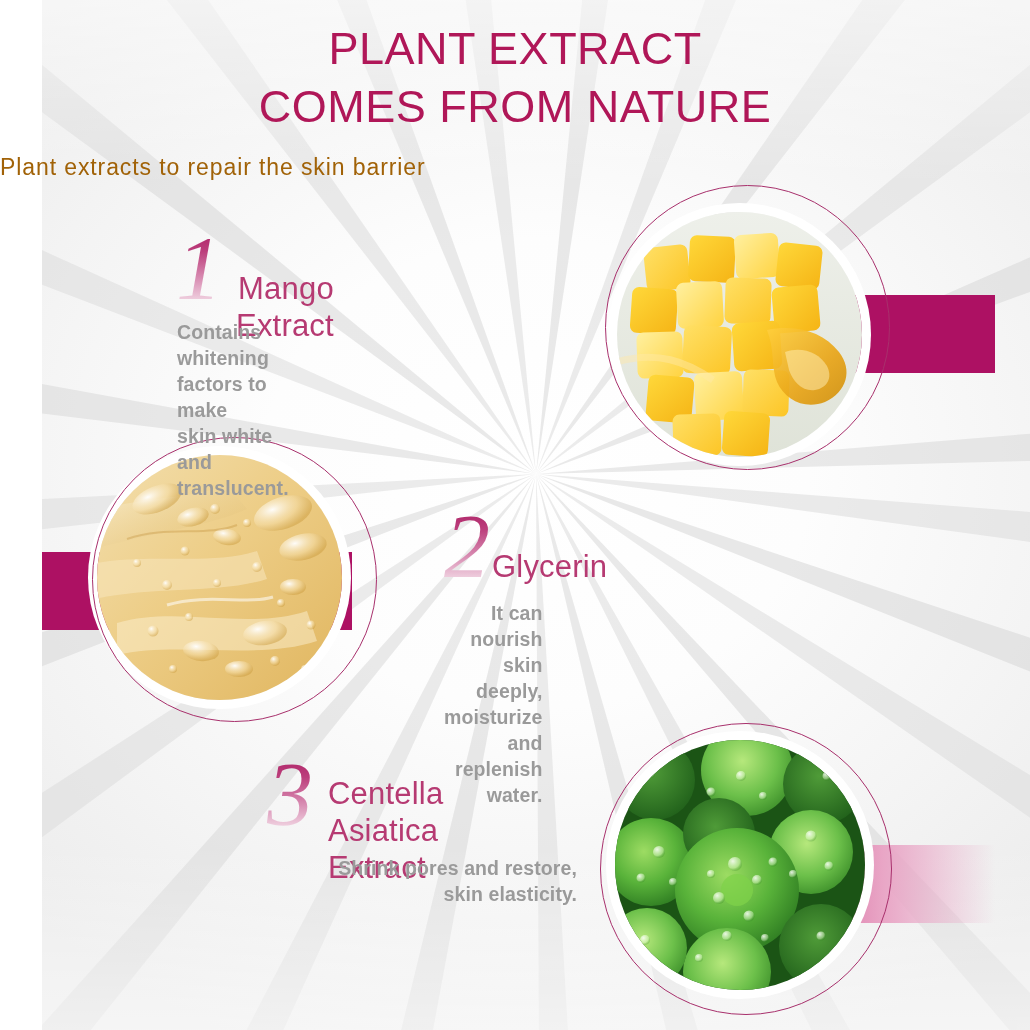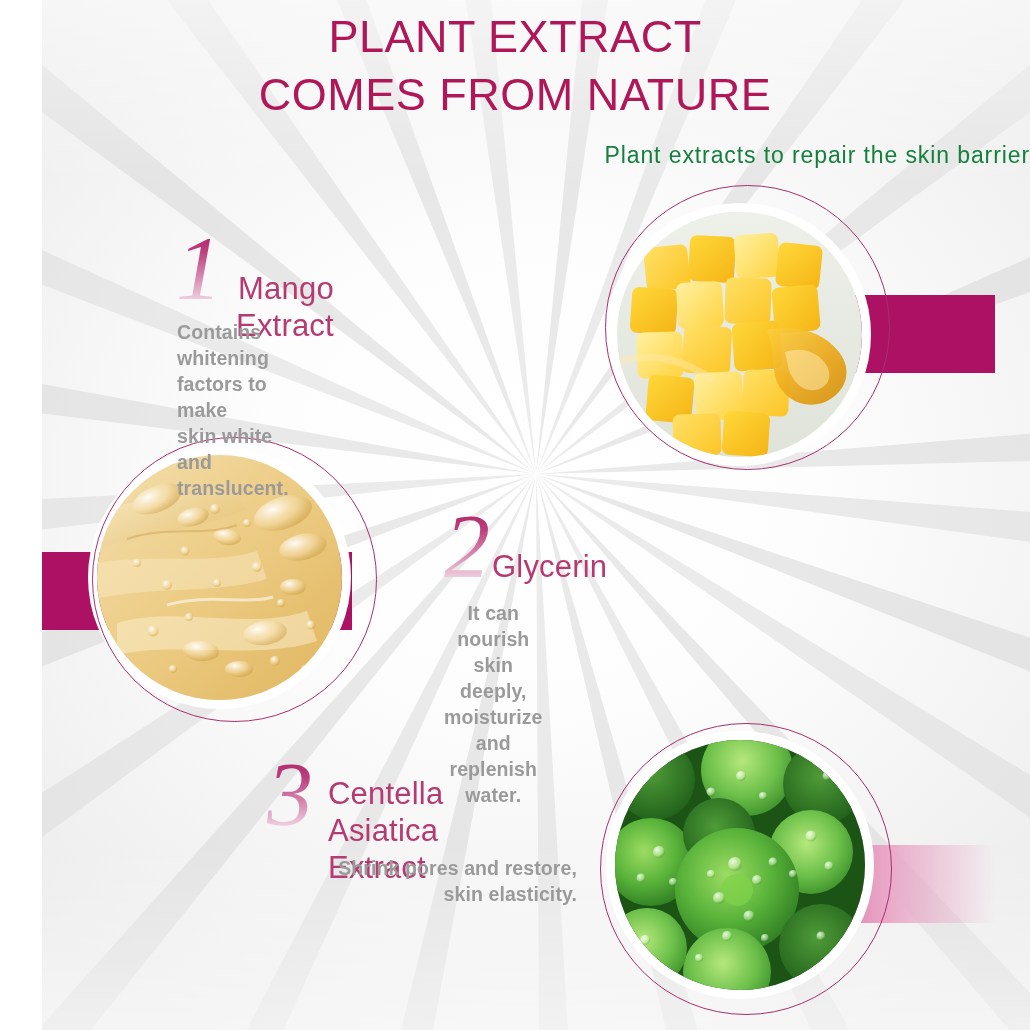--- a/index.html
+++ b/index.html
@@ -36,28 +36,28 @@
   
   .header{position:absolute;left:0;top:0;width:1030px;}
   .title{
     color:#b01758;
     font-size:45px;
     letter-spacing:.5px;
     line-height:58px;
     font-weight:400;
     text-align:center;
     margin:0;
-    padding-top:8px;
+    padding-top:20px;
     white-space:pre-line;
   }
   .subtitle{
-    color:#15803d;
+    color:#a16207;
     font-size:23px;
     letter-spacing:.9px;
-    text-align:right;
+    text-align:left;
     margin:0;
     padding-top:18px;
     font-weight:400;
   }
 
   
   .bar{position:absolute;height:78px;}
   .bar-1{left:640px;top:295px;width:355px;background:#ad1163;}
   .bar-2{left:42px;top:552px;width:310px;background:#ad1163;}
   .bar-3{left:645px;top:845px;width:350px;
@@ -118,21 +118,21 @@
     white-space:pre-line;
   }
 
   
   .num-1{left:176px;top:222px;font-size:92px;}
   .iname-1{left:236px;top:270px;text-align:right;}
   .idesc-1{left:177px;top:319px;text-align:left;}
   
   .num-2{left:444px;top:500px;font-size:92px;}
   .iname-2{left:492px;top:548px;}
-  .idesc-2{left:444px;top:600px;text-align:center;}
+  .idesc-2{left:444px;top:600px;text-align:right;}
   
   .num-3{left:267px;top:748px;font-size:92px;}
   .iname-3{left:328px;top:768px;margin-top:7px;}
   .idesc-3{left:325px;top:855px;text-align:right;width:252px;}
 </style>
 </head>
 <body>
 
 <div id="poster">
 

